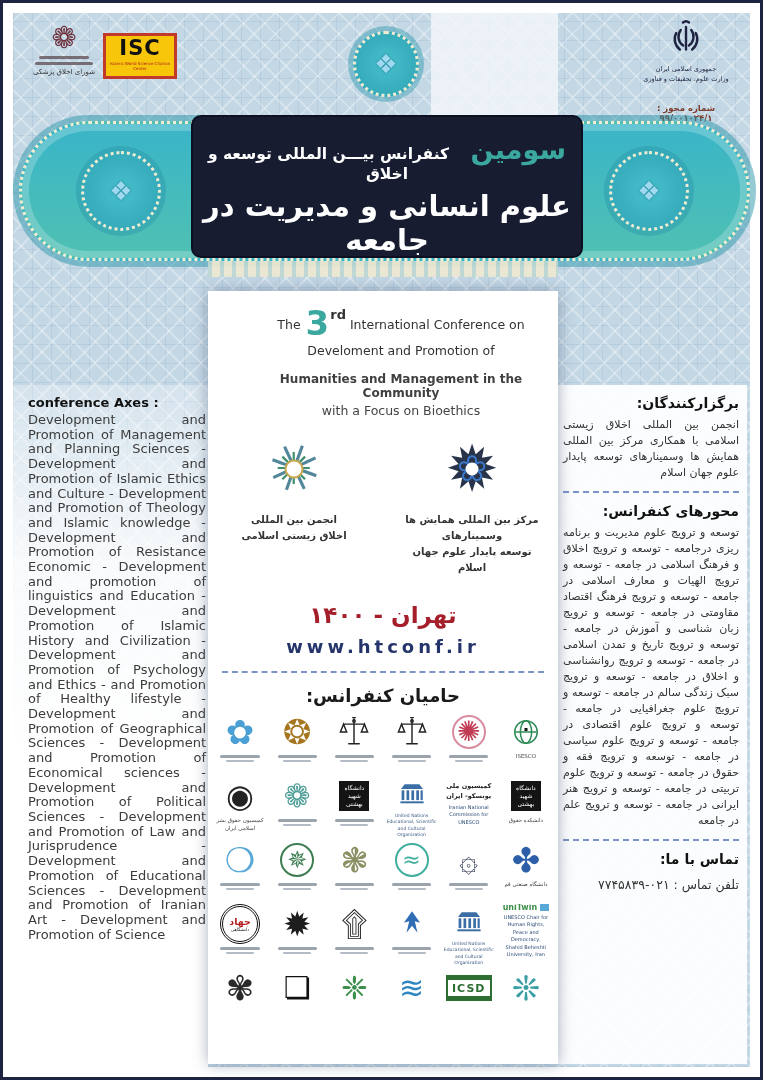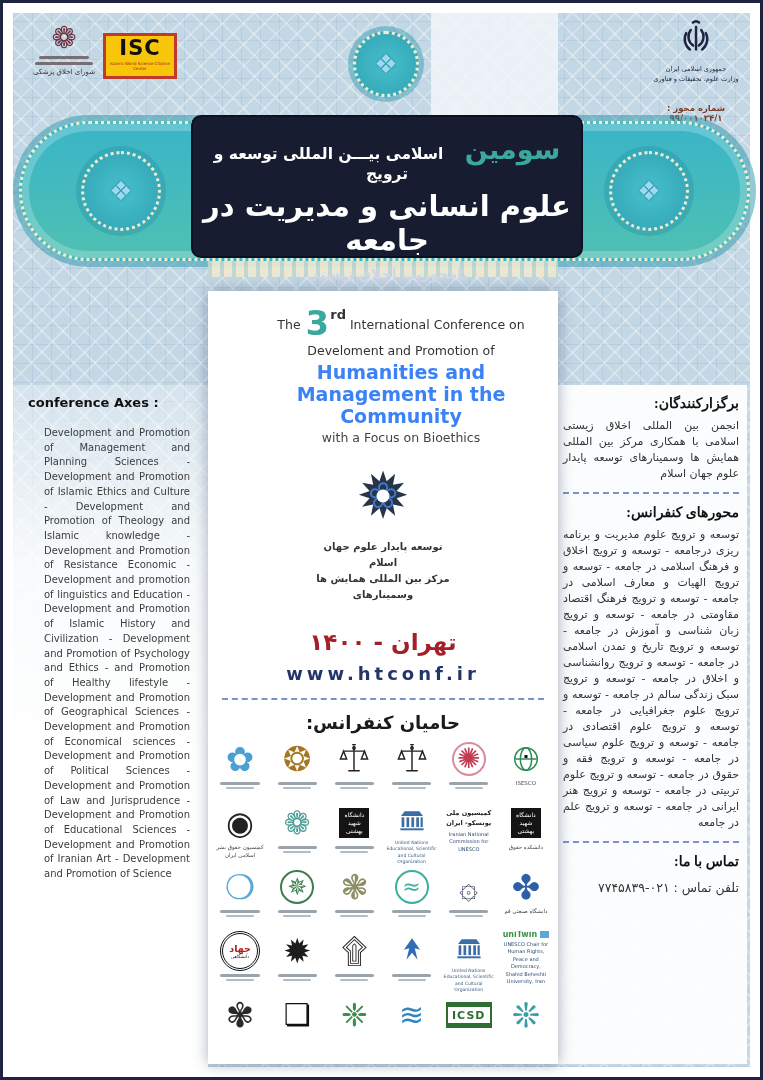--- a/index.html
+++ b/index.html
@@ -41,33 +41,33 @@
   .banner .l3{font-size:14px;color:#cfd6e8;margin-top:9px;font-weight:bold;}
   
   .med-logo{position:absolute;left:28px;top:20px;width:66px;text-align:center;color:#6d2f3c;}
   .med-logo .fl{font-size:30px;line-height:1;}
   .med-logo .sq{height:3px;background:#5b4a4e;margin:3px 8px;opacity:.75;border-radius:2px;}
   .med-logo .cap{font-size:7px;color:#333;margin-top:2px;}
   .isc{position:absolute;left:100px;top:30px;width:74px;height:46px;background:#f7c50a;border:3px solid #c0392b;
     box-sizing:border-box;text-align:center;}
   .isc .t{font-size:21px;font-weight:bold;color:#111;line-height:1.2;letter-spacing:1px;}
   .isc .s{font-size:4px;color:#b32020;}
-  .iran-block{position:absolute;right:12px;top:16px;width:104px;text-align:center;color:#1d2340;}
+  .iran-block{position:absolute;right:22px;top:16px;width:104px;text-align:center;color:#1d2340;}
   .iran-block .lines{font-size:6.5px;line-height:1.5;margin-top:2px;}
   .iran-block .lic{font-size:8.5px;color:#7a3b2a;font-weight:bold;margin-top:18px;direction:rtl;}
   
   .center-panel{position:absolute;left:205px;top:288px;width:350px;bottom:13px;background:#fff;
     box-shadow:0 0 14px rgba(60,80,110,.45);box-sizing:border-box;text-align:center;z-index:4;}
   .right-panel{position:absolute;right:13px;top:382px;width:192px;bottom:13px;background:rgba(255,255,255,.93);}
   
   .etitle{padding-top:12px;color:#333;padding-left:36px;}
   .etitle .r1{font-size:12.5px;}
   .etitle .big3{font-size:34px;color:#3aa89e;font-weight:bold;vertical-align:-6px;margin:0 1px;}
   .etitle .rd{font-size:13px;font-weight:bold;color:#333;vertical-align:10px;}
-  .etitle .r2{font-size:19px;font-weight:bold;color:#3b82f6;margin-top:3px;}
+  .etitle .r2{font-size:12px;font-weight:bold;color:#404040;margin-top:14px;}
   .etitle .r3{font-size:12.5px;color:#444;margin-top:3px;}
   
   .orgs{display:flex;justify-content:center;gap:38px;margin-top:16px;}
   .org{width:140px;text-align:center;}
   .org .art{position:relative;width:70px;height:70px;margin:0 auto;}
   .org .art span{position:absolute;left:50%;top:50%;transform:translate(-50%,-50%);line-height:1;}
   .org .cap{font-size:10px;font-weight:bold;color:#333;margin-top:8px;line-height:1.6;direction:rtl;}
   .g1{font-size:64px;color:#53889b;transform:translate(-50%,-50%) rotate(20deg)!important;}
   .g2{font-size:44px;color:#3f8f6d;}
   .g3{width:15px;height:15px;background:#fff;border:2px solid #caa84c;border-radius:50%;}
@@ -95,24 +95,24 @@
   .circletext .b{color:#111;font-size:4.5px;direction:rtl;}
   .icsdbox{width:46px;height:26px;border:2px solid #2f6e33;border-top:5px solid #2f6e33;border-bottom:5px solid #2f6e33;box-sizing:border-box;display:flex;align-items:center;justify-content:center;background:#fff;}
   .icsdbox span{color:#2f6e33;font-weight:bold;font-size:11px;letter-spacing:1px;}
   .tb-fa{font-size:6.5px;font-weight:bold;color:#222;direction:rtl;line-height:1.5;}
   .tb-en{font-size:5px;color:#2a4a76;line-height:1.5;margin-top:2px;}
   .ut-t{color:#3c8f4a;font-weight:bold;font-size:8px;}
   .ut-sq{display:inline-block;width:9px;height:9px;background:#58a8d8;margin-left:3px;vertical-align:-1px;}
   
   .left-col{position:absolute;left:25px;top:392px;width:178px;z-index:3;color:#3c3c3c;}
   .left-col h4{margin:0 0 3px 0;font-size:13px;color:#111;}
-  .left-col p{margin:16px;font-size:10px;line-height:14.7px;text-align:justify;}
+  .left-col p{margin:0;font-size:13px;line-height:14.7px;text-align:justify;}
   
   .right-col{position:absolute;right:21px;top:392px;width:176px;z-index:3;direction:rtl;text-align:justify;color:#333;}
-  .right-col h4{margin:0 0 6px 0;font-size:14px;color:#111;font-family:Liberation Serif, serif;}
+  .right-col h4{margin:0 0 6px 0;font-size:14px;color:#111;}
   .right-col p{margin:0;font-size:11px;line-height:16px;}
   .right-col .dash{margin:10px 0 10px 0;}
   .contact p{line-height:24px;font-size:12.5px;}
 </style>
 </head>
 <body>
 
 <div class="poster">
   <div class="pattern"></div>
   <div class="top-strip"></div>
@@ -154,47 +154,57 @@
       <span class="quatrefoil">❖</span>
     </div>
   <div class="medallion med-right">
       <span class="quatrefoil">❖</span>
     </div>
   <div class="cream-strip"></div>
 
   <div class="banner">
     <div class="l1">
       <span class="third">سومین</span>
-      <span>اسلامی بیـــن المللی توسعه و ترویج</span>
+      <span>کنفرانس بیـــن المللی توسعه و اخلاق</span>
     </div>
     <div class="l2">علوم انسانی و مدیریت در جامعه</div>
-    <div class="l3">بامحوریت اخلاق زیستی</div>
   </div>
 
   <div class="center-panel">
     <div class="etitle">
       <div class="r1">
         <span>The</span>
         <span class="big3">3</span><span class="rd">rd</span>
         <span>International Conference on Develoment and Promotion of</span>
       </div>
       <div class="r2">Humanities and Management in the Community</div>
       <div class="r3">with a Focus on Bioethics</div>
     </div>
 
     <div class="orgs">
       <div class="org">
         <div class="art">
+          <span class="g1">✳</span>
+            <span class="g2">✳</span>
+            <span class="g3"></span>
+        </div>
+        <div class="cap">
+          <div>انجمن بین المللی</div>
+          <div>اخلاق زیستی اسلامی</div>
+        </div>
+      </div>
+      <div class="org">
+        <div class="art">
           <span class="n1">✹</span>
             <span class="n2">❀</span>
             <span class="n3"></span>
         </div>
         <div class="cap">
+          <div>مرکز بین المللی همایش ها وسمینارهای</div>
           <div>توسعه پایدار علوم جهان اسلام</div>
-          <div>مرکز بین المللی همایش ها وسمینارهای</div>
         </div>
       </div>
     </div>
 
     <div class="city">تهران - ۱۴۰۰</div>
     <div class="site">www.htconf.ir</div>
     <div class="dash"></div>
     <div class="sp-title">حامیان کنفرانس:</div>
     <div class="grid" id="grid">
         <div class="cell">

